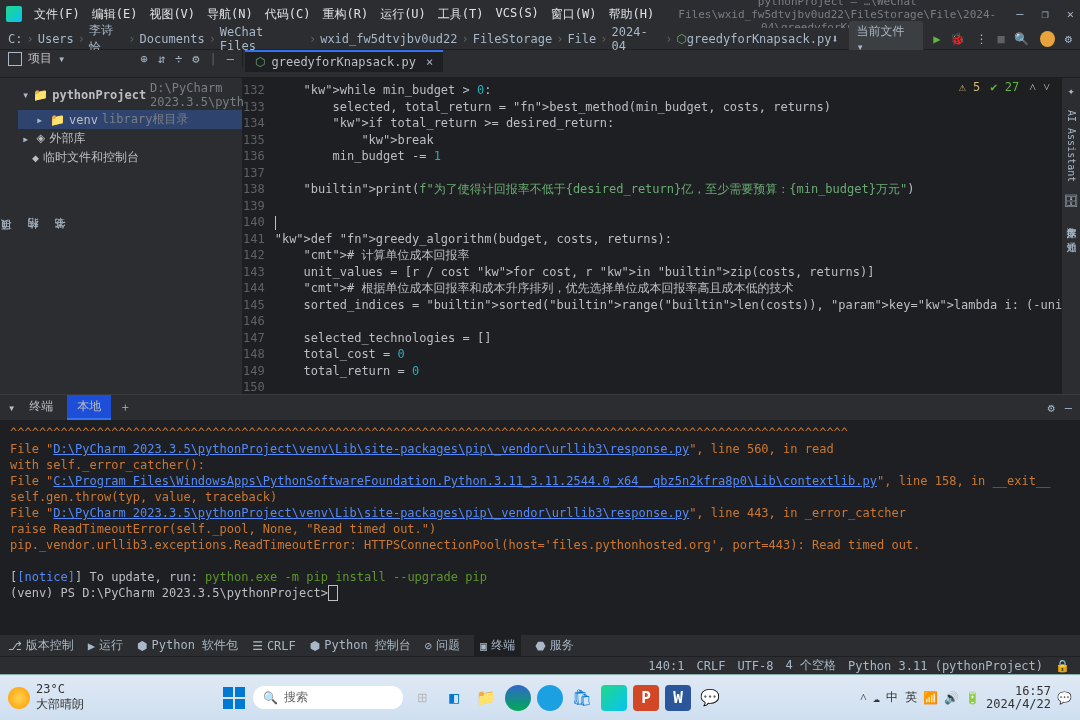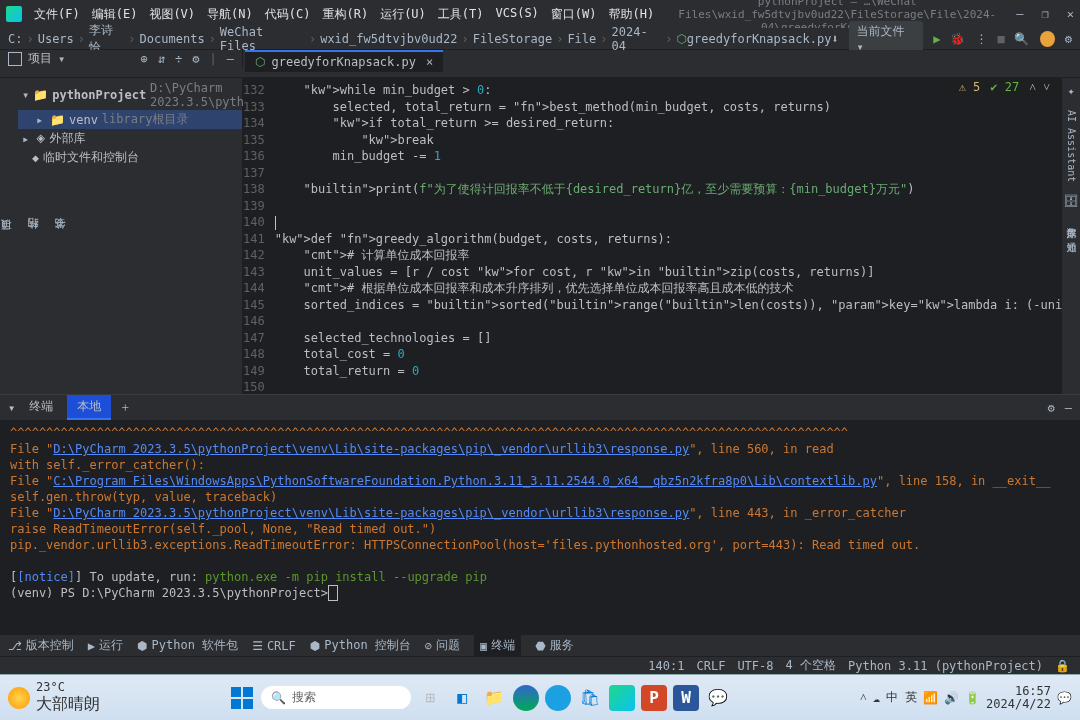--- a/index.html
+++ b/index.html
@@ -294,21 +294,21 @@
   <span>4 个空格</span>
   <span>Python 3.11 (pythonProject)</span>
   <span>🔒</span>
 </div>
 
 <div class="taskbar">
   <div class="weather">
     <div class="sun"></div>
     <div>
         <div>23°C</div>
-        <div style="font-size:16px">大部晴朗</div>
+        <div style="font-size:12px">大部晴朗</div>
       </div>
   </div>
   <div class="center">
     <div class="ticon">
         <div class="winlogo">
           <div></div>
           <div></div>
           <div></div>
           <div></div>
         </div>

